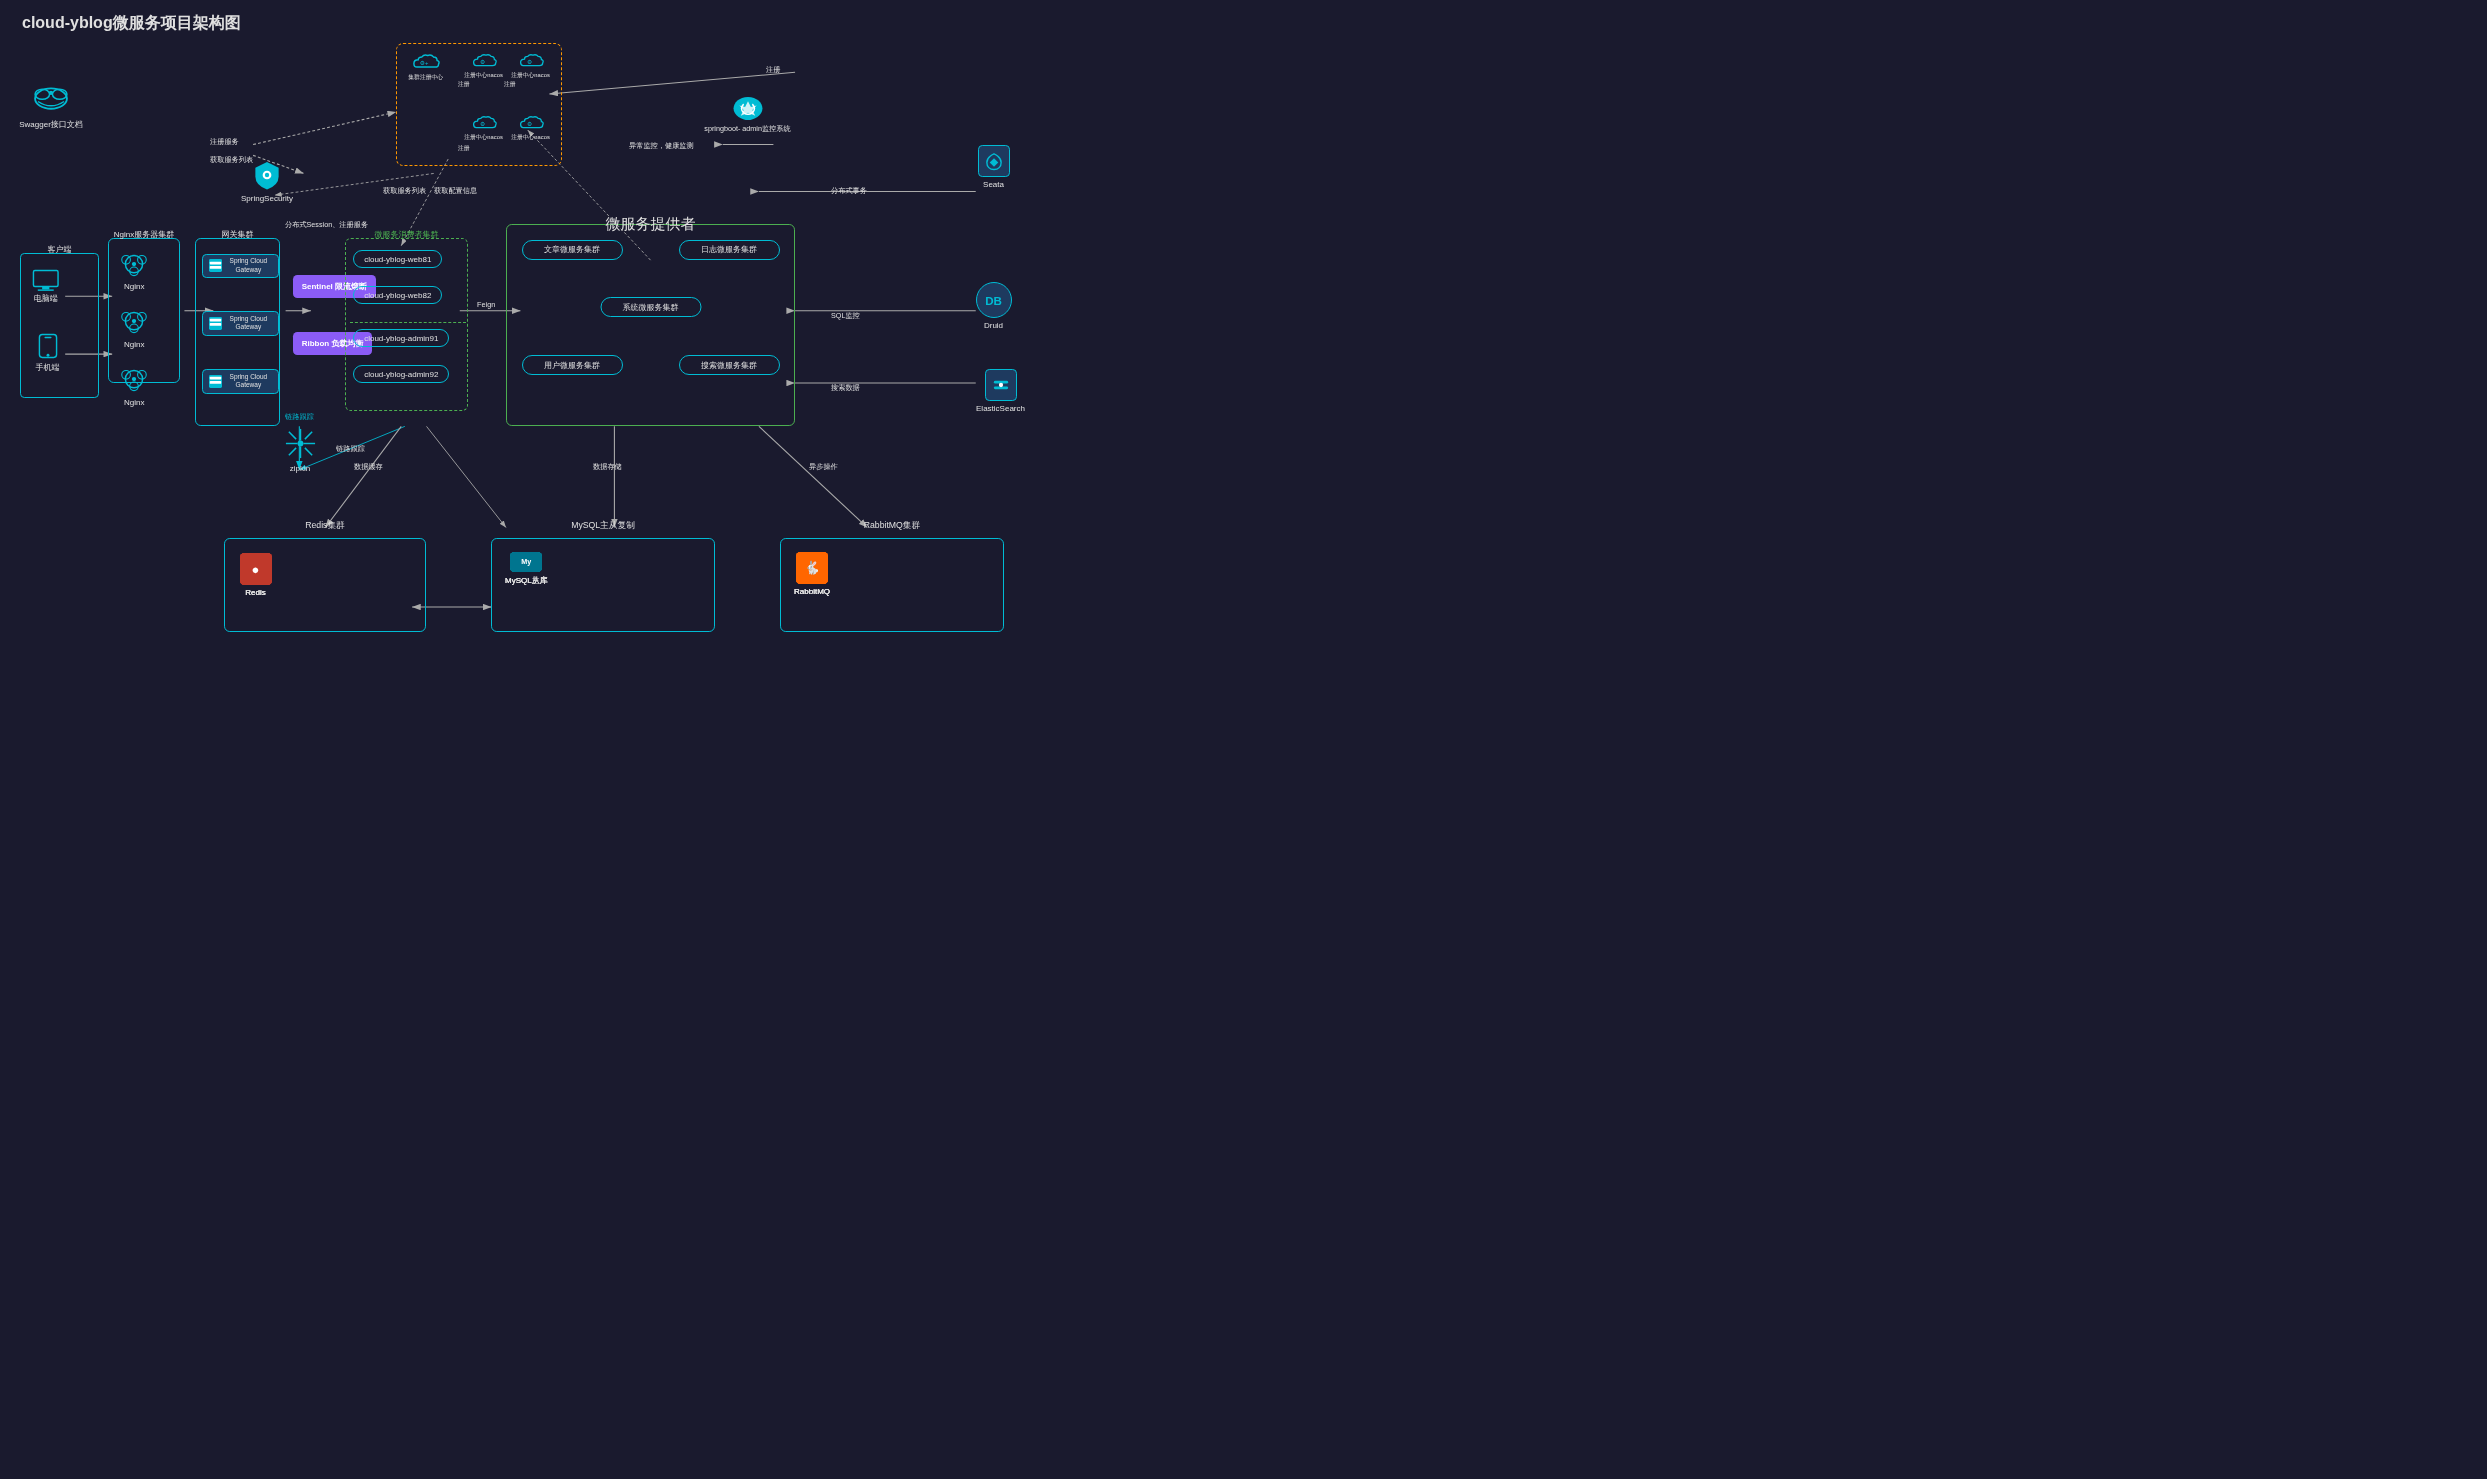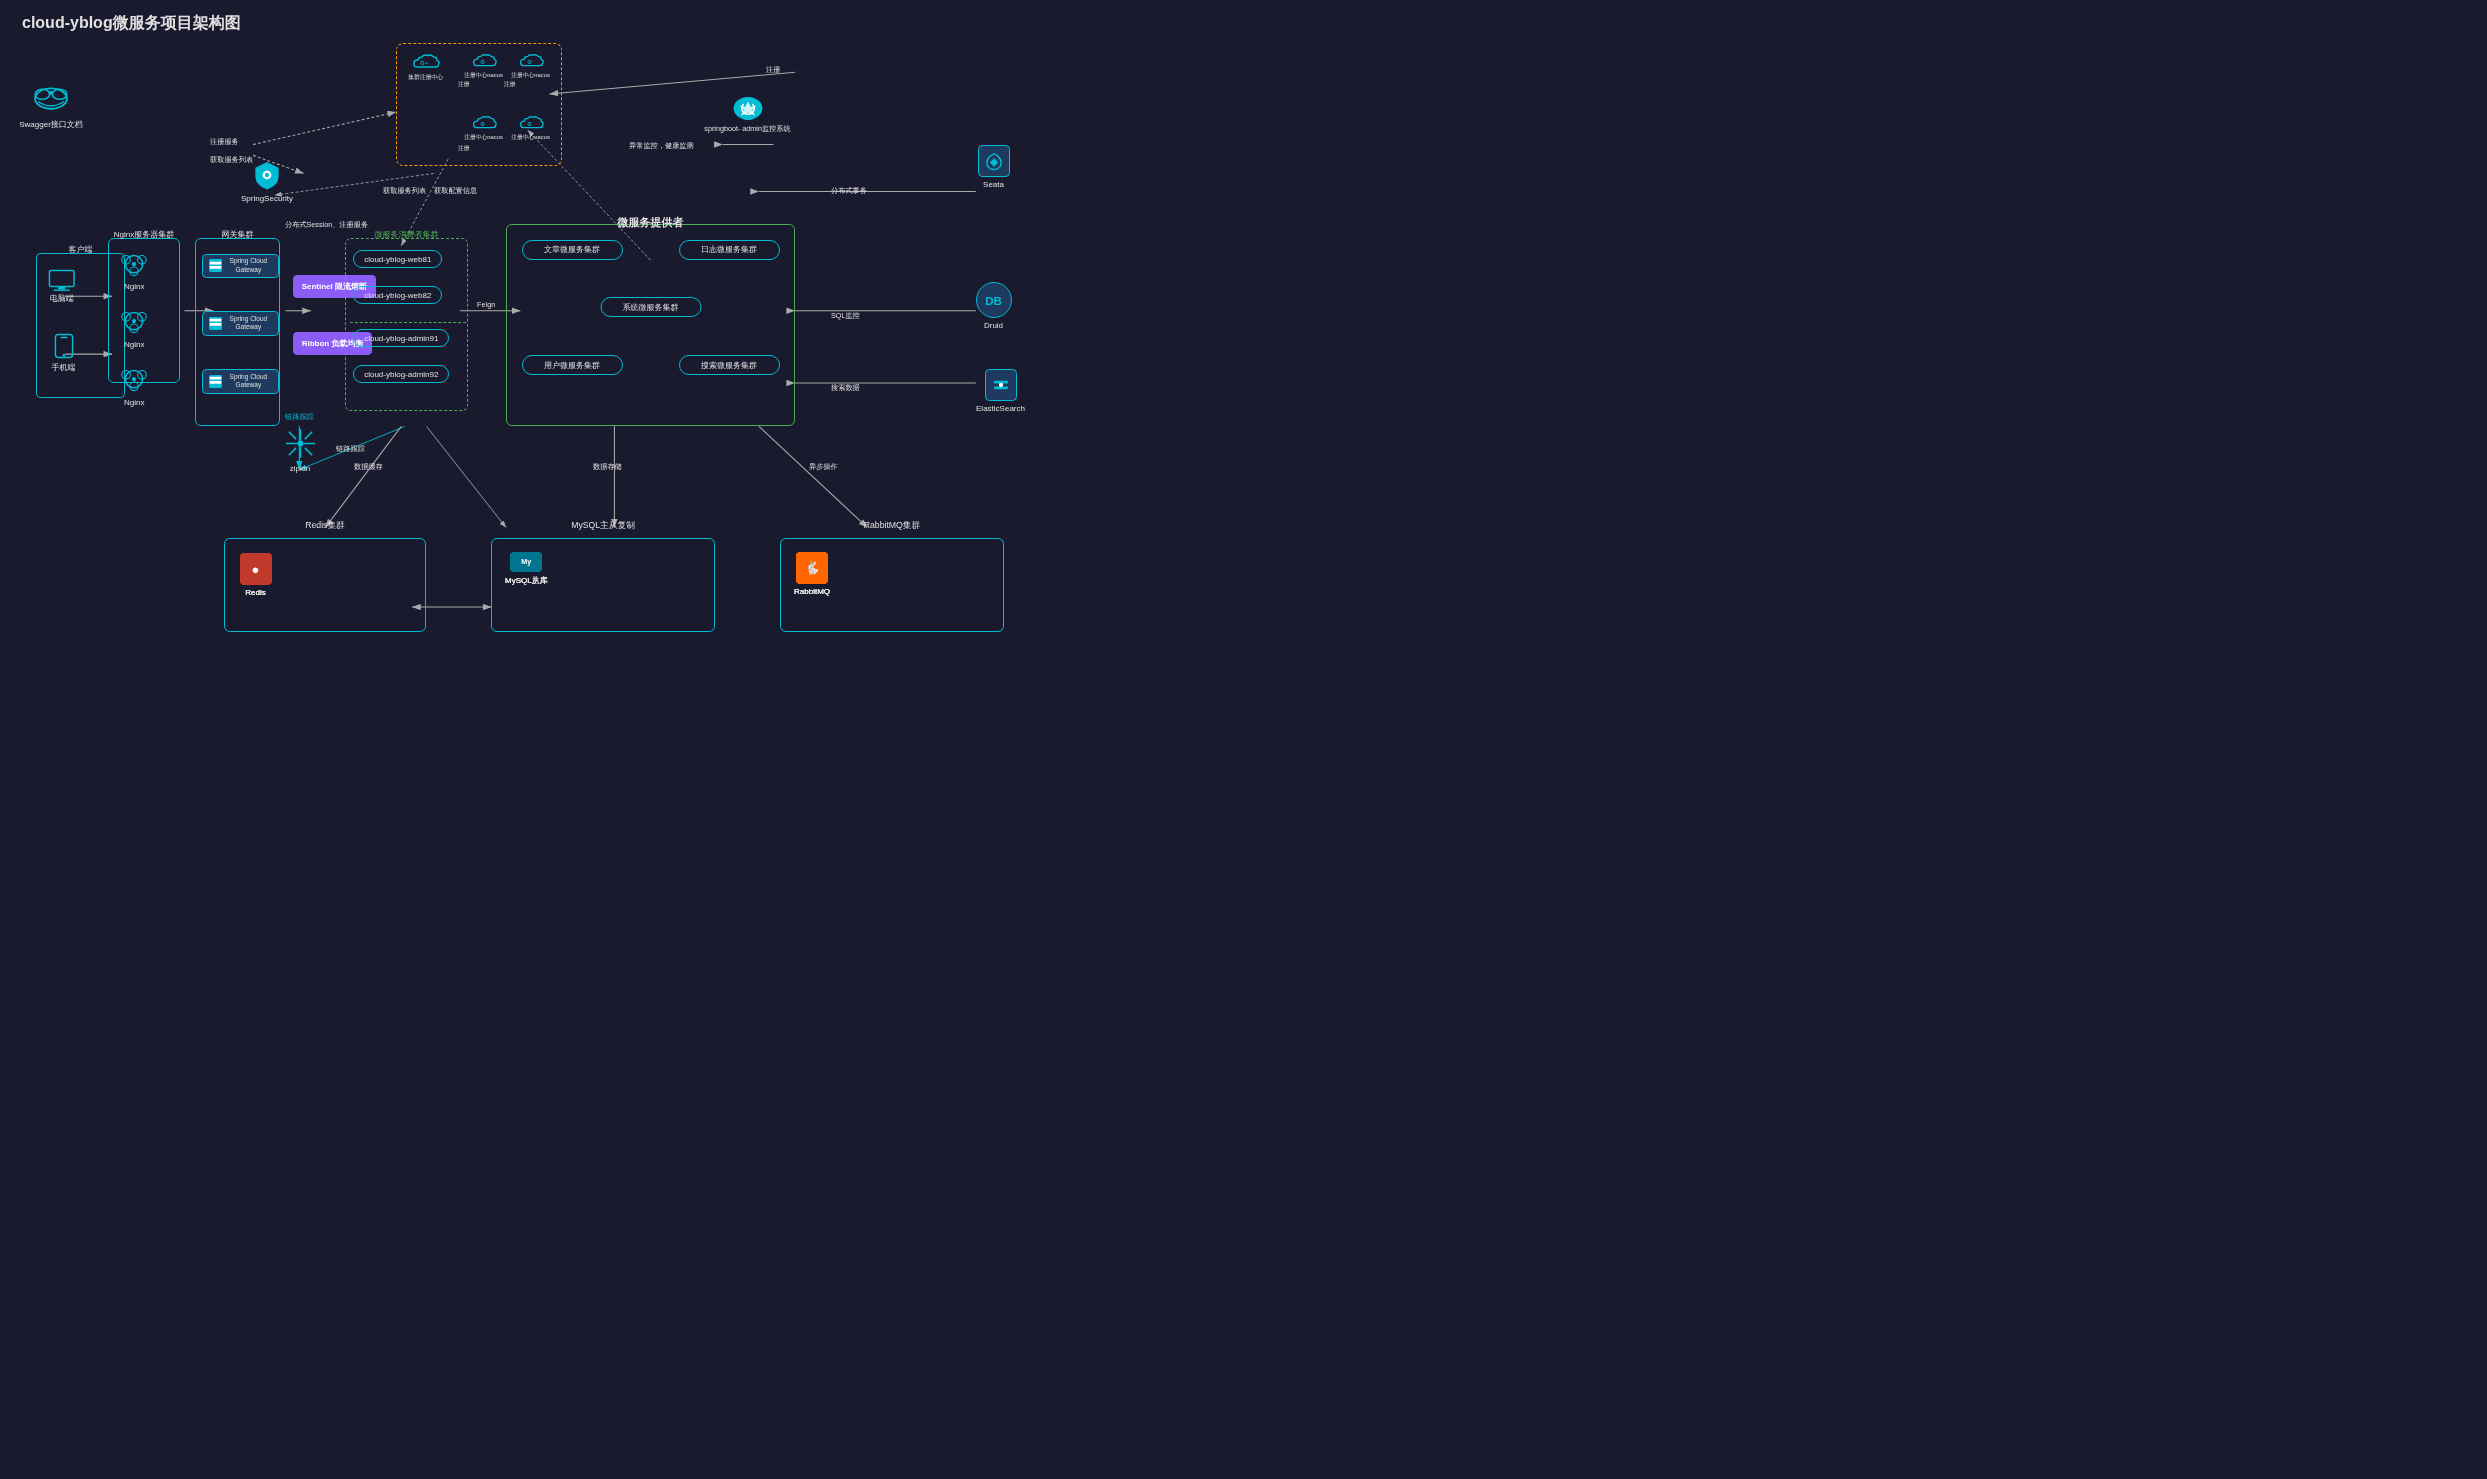--- a/index.html
+++ b/index.html
@@ -233,21 +233,21 @@
     <svg width="38" height="29" viewBox="0 0 52 40">
       <ellipse cx="26" cy="16" rx="22" ry="14" fill="none" stroke="#00bcd4" stroke-width="2.5"></ellipse>
       <ellipse cx="14" cy="10" rx="10" ry="7" fill="none" stroke="#00bcd4" stroke-width="2"></ellipse>
       <ellipse cx="38" cy="10" rx="10" ry="7" fill="none" stroke="#00bcd4" stroke-width="2"></ellipse>
       <path d="M8 20 Q26 32 44 20" fill="none" stroke="#00bcd4" stroke-width="2"></path>
       <circle cx="26" cy="8" r="3" fill="#00bcd4"></circle>
     </svg>
     <div class="label">Swagger接口文档</div>
   </div>
 
-  <div class="cluster-box" style="left:36px;top:253px;width:89px;height:145px;border-color:#00bcd4;border-radius:4.3px;">
+  <div class="cluster-box" style="left:20px;top:253px;width:79px;height:145px;border-color:#00bcd4;border-radius:4.3px;">
     <span class="cluster-title">客户端</span>
 
     <div class="node" style="position:absolute;left:11px;top:14.5px;">
       <svg width="27.5" height="22" viewBox="0 0 38 30">
         <rect x="2" y="2" width="34" height="22" rx="2" fill="none" stroke="#00bcd4" stroke-width="2"></rect>
         <rect x="14" y="24" width="10" height="4" fill="#00bcd4"></rect>
         <rect x="8" y="28" width="22" height="2" fill="#00bcd4"></rect>
       </svg>
       <div class="label">电脑端</div>
     </div>
@@ -385,21 +385,21 @@
       </div>
     </div>
     <div style="position:absolute;left:7.2px;top:126px;">
       <div class="service-box">
         <span>cloud-yblog-admin92</span>
       </div>
     </div>
   </div>
 
   <div class="provider-box" style="left:506px;top:224px;width:289px;height:202px;">
-    <span style="position:absolute;top:-10px;left:50%;transform:translateX(-50%);font-size:11px;color:#e0e0e0;white-space:nowrap;font-weight:bold;">微服务提供者</span>
+    <span style="position:absolute;top:-10px;left:50%;transform:translateX(-50%);font-size:15px;color:#e0e0e0;white-space:nowrap;">微服务提供者</span>
     <div style="position:absolute;left:14.5px;top:14.5px;">
       <div class="service-box" style="width:101px;text-align:center;">
         <span>文章微服务集群</span>
       </div>
     </div>
     <div style="position:absolute;right:14.5px;top:14.5px;">
       <div class="service-box" style="width:101px;text-align:center;">
         <span>日志微服务集群</span>
       </div>
     </div>

